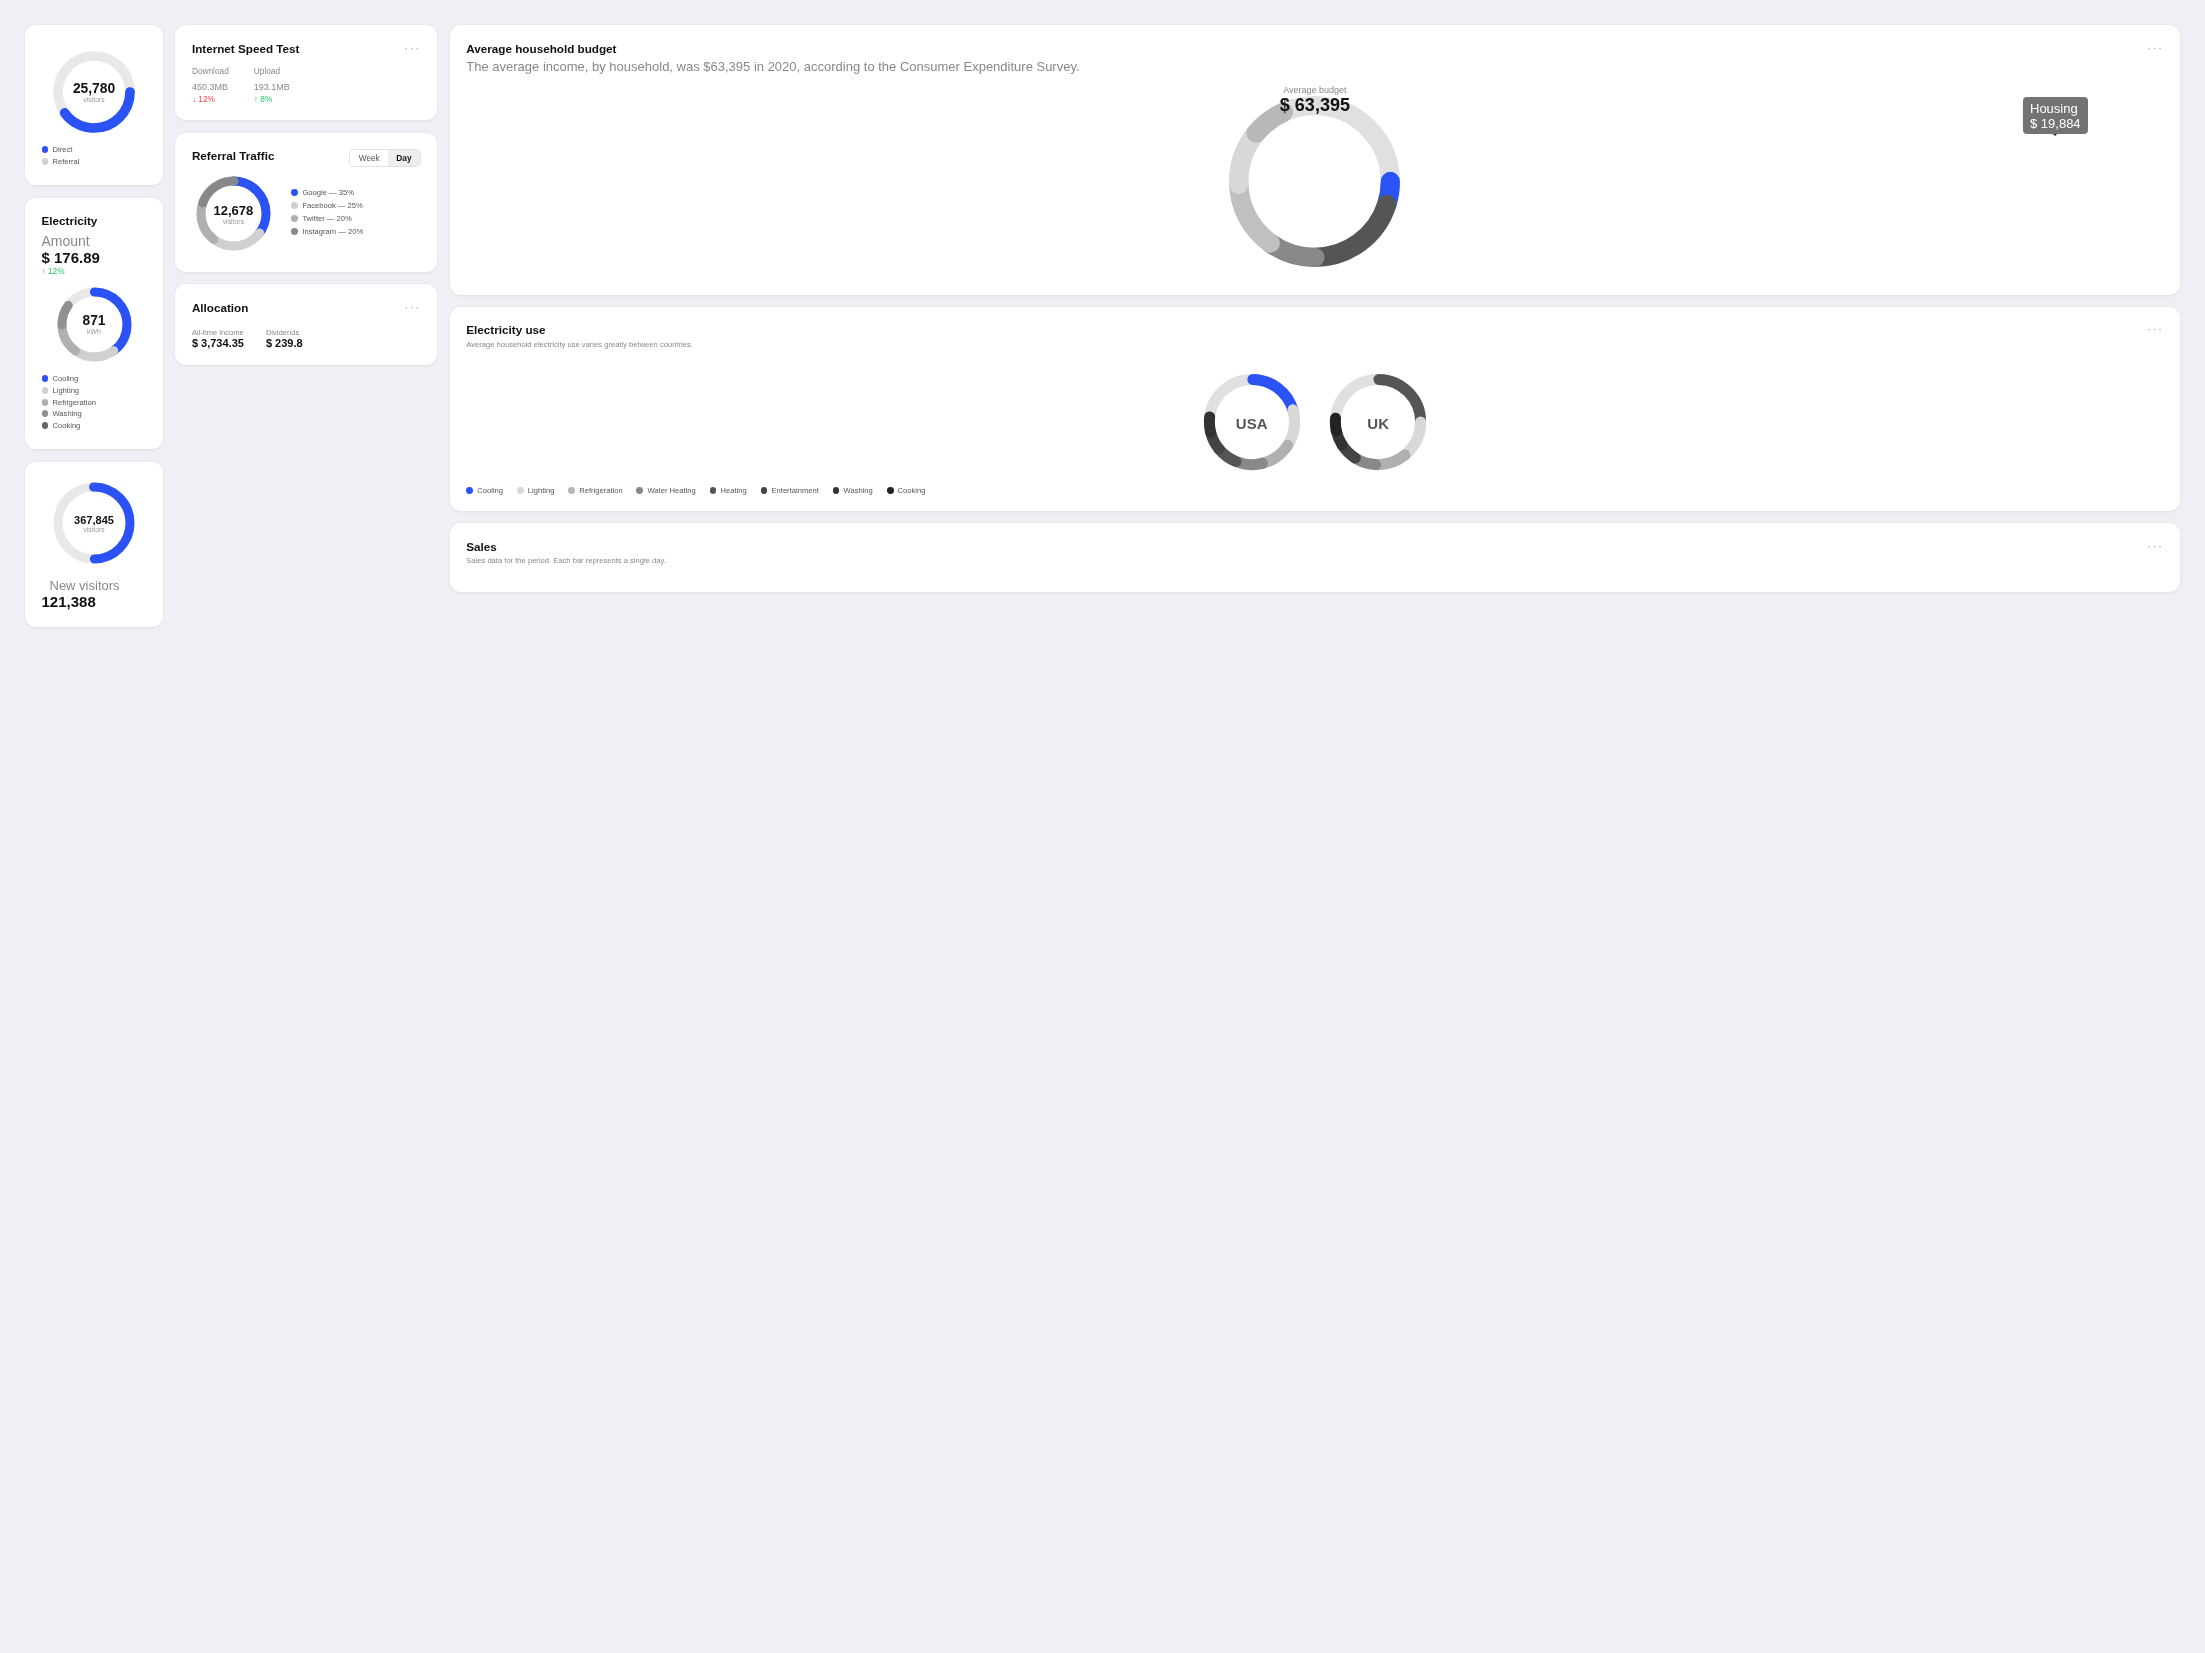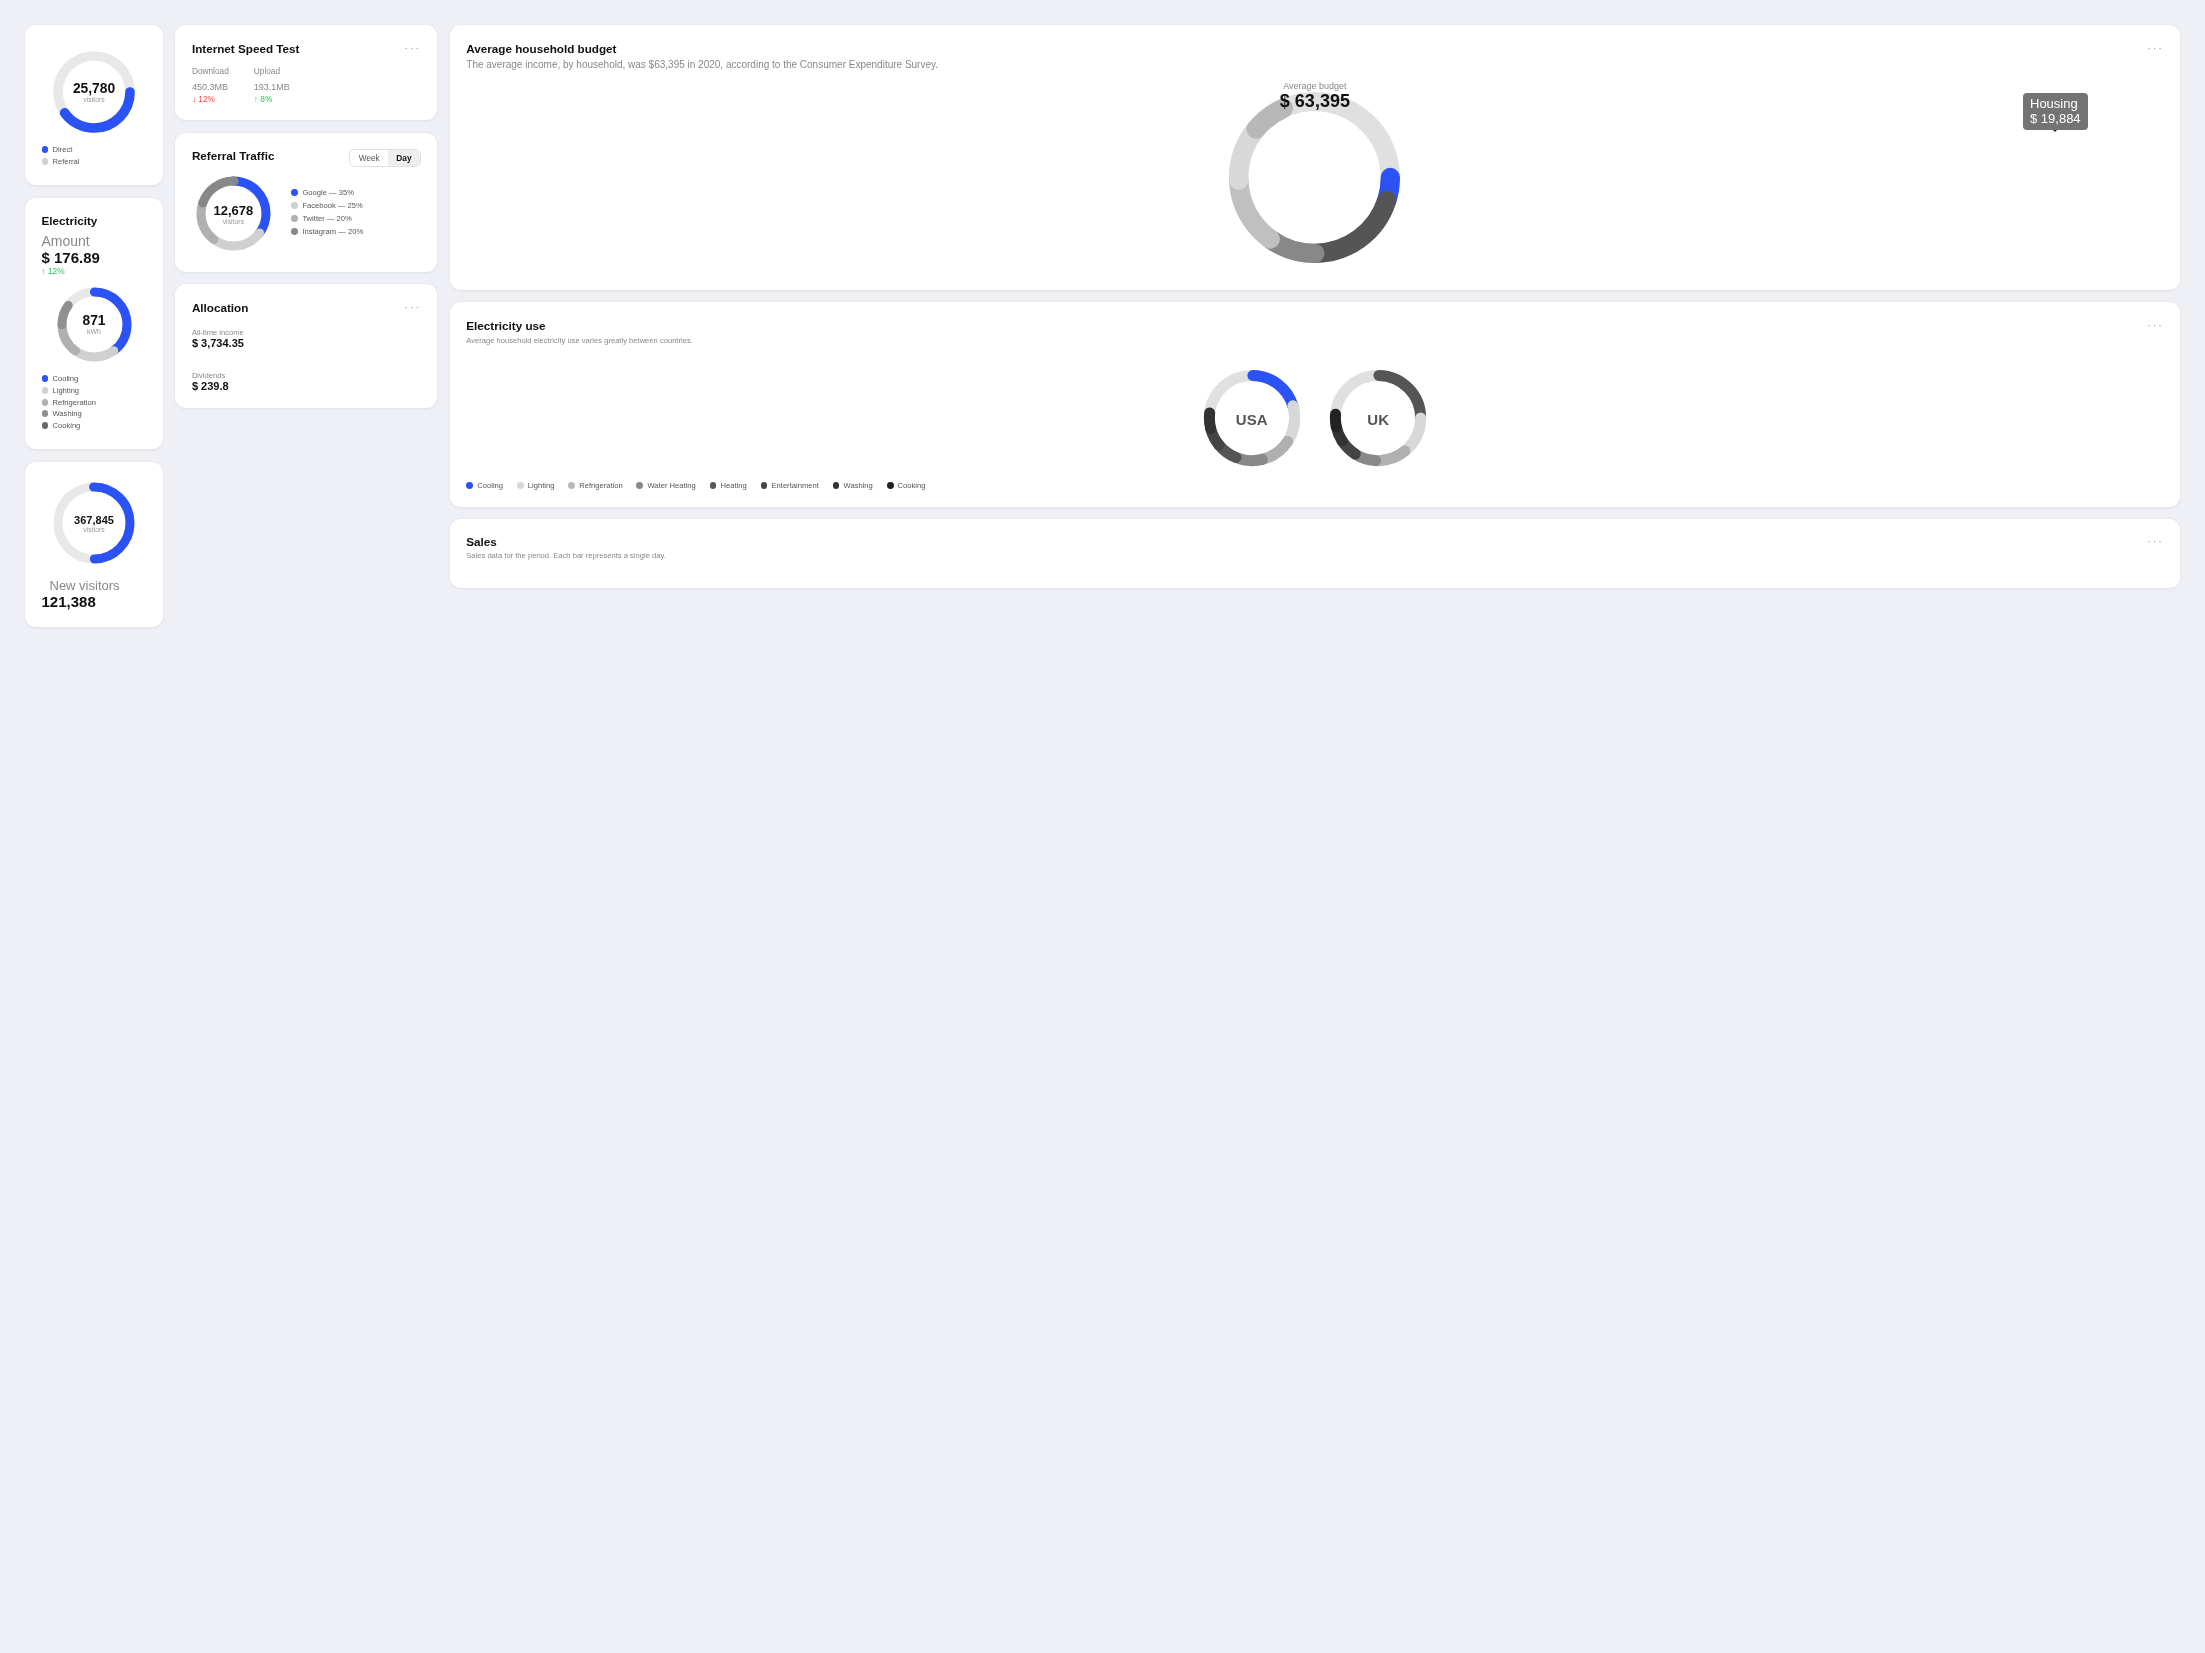--- a/index.html
+++ b/index.html
@@ -157,35 +157,34 @@
       background: #eee;
       font-weight: 600;
       color: #111;
     }
 
     
     .alloc-stats {
       display: flex;
       gap: 22px;
       margin-top: 11px;
-      flex-direction: column;
     }
     .alloc-stat .label { font-size: 7.6px; color: #888; }
     .alloc-stat .value { font-size: 13.8px; font-weight: 700; color: #111; }
 
     
     .right-col {
       display: flex;
       flex-direction: column;
       gap: 12.4px;
     }
 
     
     .budget-big {
-      font-size: 10px;
+      font-size: 13px;
       color: #888;
       line-height: 1.5;
       margin-bottom: 8.3px;
     }
     .budget-chart-wrap {
       display: flex;
       justify-content: center;
       position: relative;
     }
     .tooltip-box {

